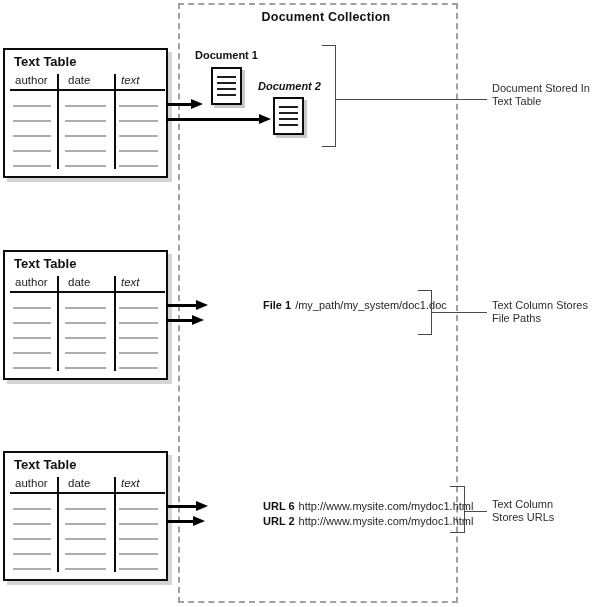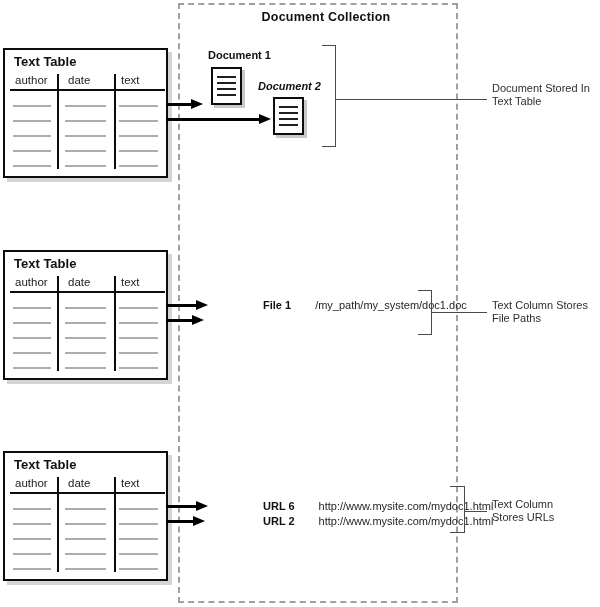--- a/index.html
+++ b/index.html
@@ -12,21 +12,21 @@
                 border:2px dashed #a0a0a0; }
   .collection-title { position:absolute; left:0; top:5px; width:100%; text-align:center;
                       font-weight:bold; font-size:12.5px; letter-spacing:.2px; color:#111;
                       text-indent:16px; }
 
   
   .ttable { position:absolute; left:3px; width:165px; height:130px; background:#fff;
             border:2px solid #0c0c0c; box-shadow:4px 4px 0 0 #d4d4d4; }
   .tt-title { position:absolute; left:9px; top:4px; font-weight:bold; font-size:13px; color:#111; }
   .tt-col { position:absolute; top:24px; font-size:11.5px; color:#222; }
-  .tt-col.c1 { left:10px; } .tt-col.c2 { left:63px; } .tt-col.c3 { left:116px; }
+  .tt-col.c1 { left:10px; } .tt-col.c2 { left:63px; } .tt-col.c3 { left:116px;font-style:italic; }
   .vsep { position:absolute; top:24px; width:2px; height:95px; background:#0c0c0c; }
   .vsep.s1 { left:52px; } .vsep.s2 { left:109px; }
   .hline { position:absolute; left:5px; top:39px; width:155px; height:2px; background:#0c0c0c; }
   .erow { position:absolute; left:0; right:0; height:2px; }
   .dash { position:absolute; top:0; height:2px; background:#adadad; }
   .dash.d1 { left:8px; width:38px; }
   .dash.d2 { left:60px; width:41px; }
   .dash.d3 { left:114px; width:39px; }
 
   
@@ -35,21 +35,21 @@
   .arrow .head { width:0; height:0; border-left:12px solid #000;
                  border-top:5.5px solid transparent; border-bottom:5.5px solid transparent; }
 
   
   .doc-icon { position:absolute; width:31px; height:38px; background:#fff;
               border:2px solid #0c0c0c; box-shadow:3px 3px 0 0 #c9c9c9;
               padding:7px 4px 0 4px; display:flex; flex-direction:column; gap:4px; }
   .doc-icon .dl { height:2px; background:#1f1f1f; }
 
   .blabel { position:absolute; font-weight:bold; font-size:11px; color:#111; white-space:nowrap; }
-  .entry  { position:absolute; display:flex; align-items:baseline; gap:24px;
+  .entry  { position:absolute; display:flex; align-items:baseline; gap:4px;
             font-size:11px; white-space:nowrap;padding-left:45px; }
   .entry .elabel { font-weight:bold; color:#111; }
   .entry .evalue { color:#1f1f1f; }
 
   
   .bracket { position:absolute; border:1px solid #4a4a4a; border-left:none; background:transparent; }
   .connector { position:absolute; height:1px; background:#4a4a4a; }
 
   .annotation { position:absolute; left:492px; font-size:11px; line-height:12.5px;
                 color:#2e2e2e; white-space:nowrap; }
@@ -189,21 +189,21 @@
     </div>
   <div class="arrow" style="left:166px; top:500px; width:42px;">
       <div class="shaft"></div>
       <div class="head"></div>
     </div>
   <div class="arrow" style="left:166px; top:515px; width:39px;">
       <div class="shaft"></div>
       <div class="head"></div>
     </div>
 
-  <div class="blabel" style="left:208px; top:49px;">Document 1</div>
+  <div class="blabel" style="left:195px; top:49px;">Document 1</div>
   <div class="doc-icon" style="left:211px; top:67px;">
     <div class="dl"></div>
       <div class="dl"></div>
       <div class="dl"></div>
       <div class="dl"></div>
   </div>
   <div class="blabel" style="left:258px; top:80px;font-style:italic;">Document 2</div>
   <div class="doc-icon" style="left:273px; top:97px;">
     <div class="dl"></div>
       <div class="dl"></div>

